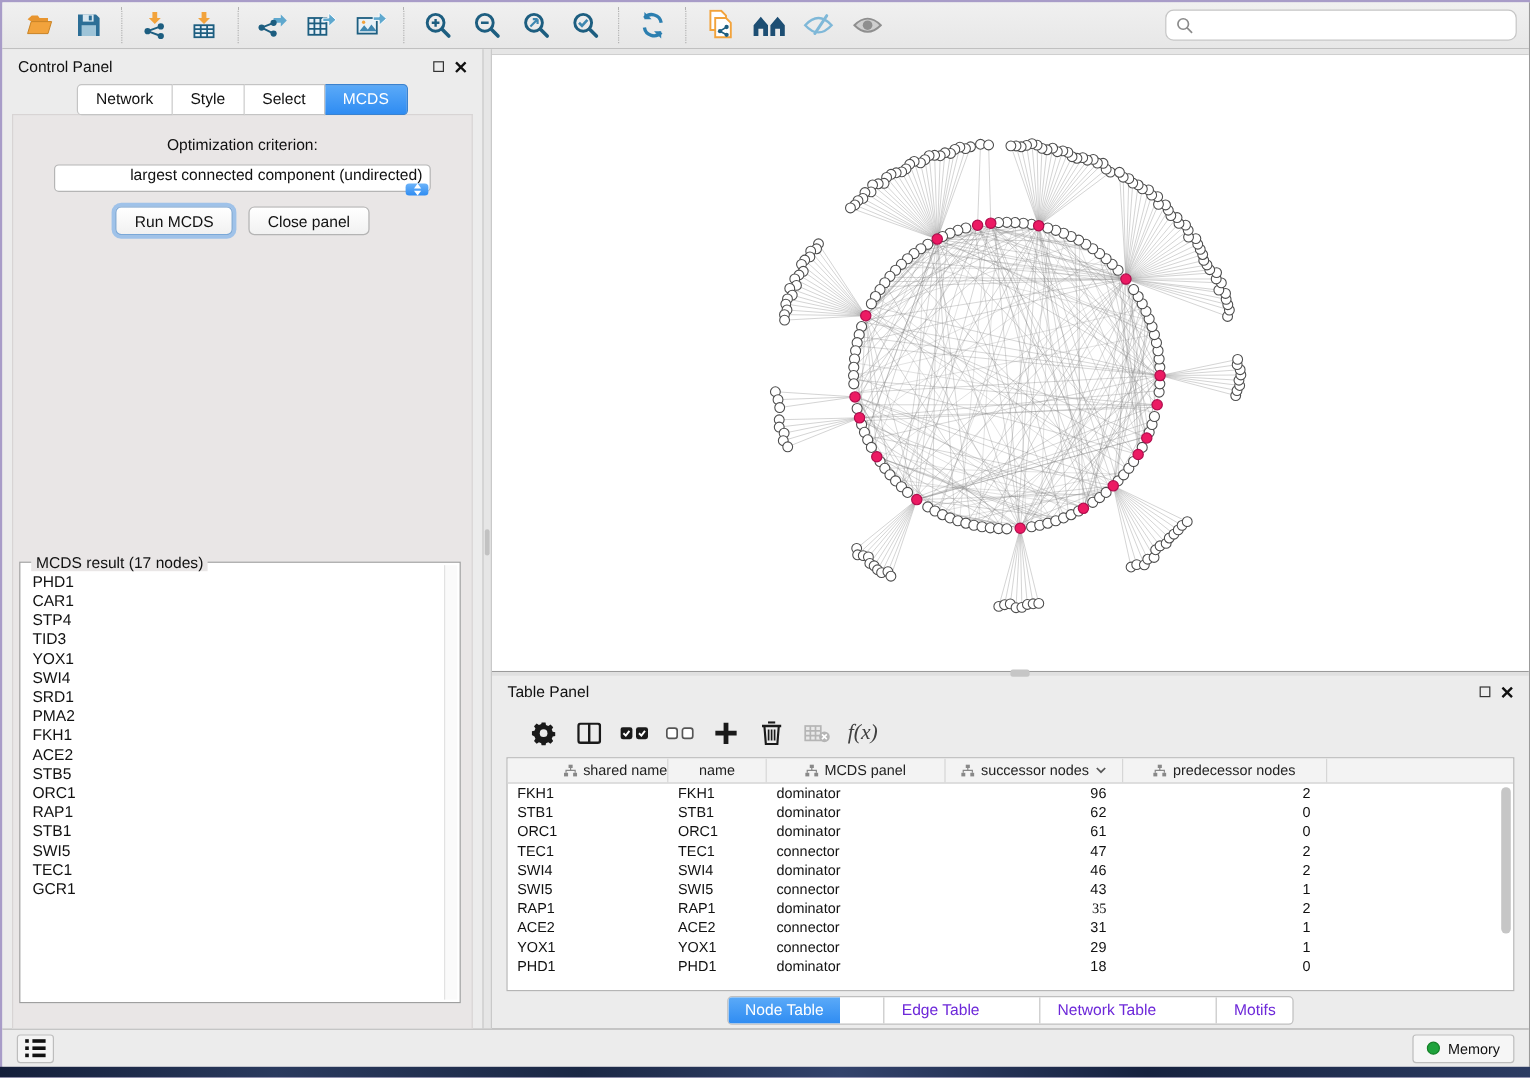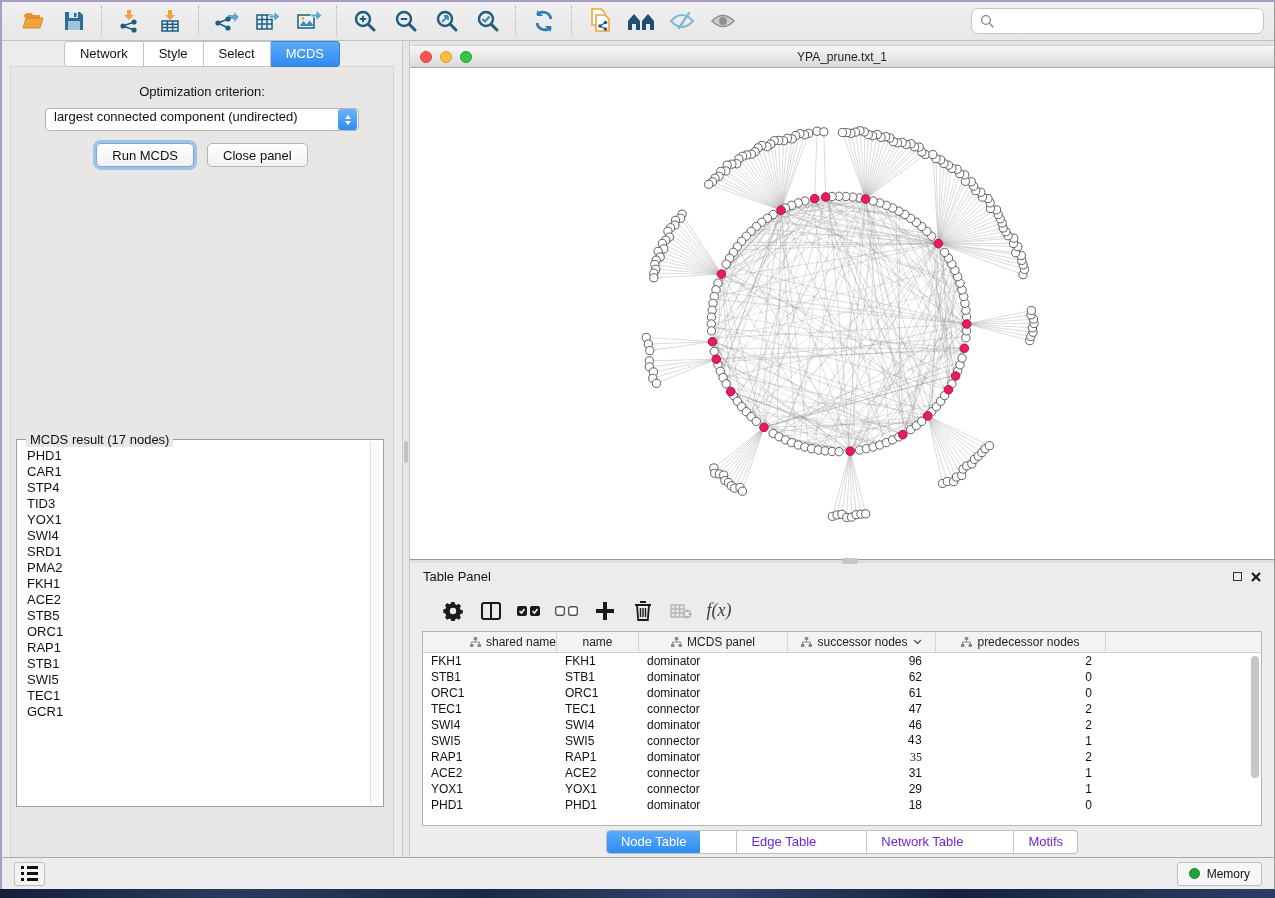--- a/index.html
+++ b/index.html
@@ -32,21 +32,21 @@
   .sq-icon { width:9px; height:9px; border:1.3px solid #333; display:inline-block; }
   .cp-tabs { display:flex; justify-content:center; position:relative; z-index:2; margin-bottom:-1px; }
   .cp-tab { font-size:13px; padding:4px 15px 5px; background:#fff; border:1px solid #c4c4c4; border-left:none; color:#111; }
   .cp-tab:first-child { border-left:1px solid #c4c4c4; border-radius:4px 0 0 4px; }
   .cp-tab:last-child { border-radius:0 4px 4px 0; }
   .cp-tab.active { background:linear-gradient(#5baaf8,#2f8cf2); border-color:#3a82cf; color:#fff; }
   .cp-body { flex:1; margin:0 8px; background:#e9e6e6; border:1px solid #d8d4d4; border-bottom:none;
     position:relative; display:flex; flex-direction:column; align-items:center; }
   .opt-label { margin-top:17px; font-size:13px; color:#111; }
   .select-ctl { margin-top:9px; width:314px; height:23px; background:#fff; border:1px solid #b5b5b5;
-    border-radius:4px; display:flex; align-items:flex-start; position:relative; }
+    border-radius:4px; display:flex; align-items:flex-end; position:relative;flex-direction:column; }
   .select-ctl .sel-text { flex:1; font-size:13px; padding:0 6px 0 8px; color:#111; white-space:nowrap; }
   .sel-stepper { width:19px; height:21px; margin-right:1px; border-radius:3px;
     background:linear-gradient(#6cb3f9,#2f8cf2); display:flex; flex-direction:column; align-items:center; justify-content:center; gap:2px; }
   .tri-up { width:0; height:0; border-left:3.5px solid transparent; border-right:3.5px solid transparent; border-bottom:4.5px solid #fff; }
   .tri-down { width:0; height:0; border-left:3.5px solid transparent; border-right:3.5px solid transparent; border-top:4.5px solid #fff; }
   .btn-row { margin-top:12px; display:flex; gap:13px; }
   .mac-btn { height:24px; padding:0 15px; font-size:13px; font-family:inherit; color:#111;
     background:linear-gradient(#ffffff,#f1f1f1); border:1px solid #b4b4b4; border-radius:5px; }
   .mac-btn.focused { box-shadow:0 0 0 3px rgba(110,170,235,.6); border-color:#7aa8d8; }
   .result-group { position:absolute; top:372px; left:5px; right:9px; height:368px;
@@ -253,20 +253,29 @@
             <circle cx="6" cy="6" r="4.4" fill="none" stroke="#8a8a8a" stroke-width="1.4"></circle>
             <path d="M9.3 9.3 L13 13" stroke="#8a8a8a" stroke-width="1.4" stroke-linecap="round"></path>
           </svg>
         <input type="text" placeholder="" style="">
       </div>
     </div>
 
     <div class="main">
 
       <div class="control-panel">
+        <div class="cp-titlebar">
+          <span class="panel-title">Control Panel</span>
+          <span class="win-ctrls">
+            <span class="sq-icon"></span>
+            <svg width="10" height="10" viewBox="0 0 10 10">
+                <path d="M1 1 L9 9 M9 1 L1 9" stroke="#111" stroke-width="2"></path>
+              </svg>
+          </span>
+        </div>
         <div class="cp-tabs">
             <div class="cp-tab">Network</div>
             <div class="cp-tab">Style</div>
             <div class="cp-tab">Select</div>
             <div class="cp-tab active">MCDS</div>
           </div>
         <div class="cp-body">
           <div class="opt-label">Optimization criterion:</div>
           <div class="select-ctl">
             <span class="sel-text">largest connected component (undirected)</span>
@@ -304,28 +313,20 @@
           </div>
         </div>
       </div>
 
       <div class="splitter-v">
           <div class="handle"></div>
         </div>
 
       <div class="right-col">
         <div class="network-window">
-          <div class="nw-titlebar">
-            <span class="traffic">
-              <span class="tl red"></span>
-              <span class="tl yellow"></span>
-              <span class="tl green"></span>
-            </span>
-            <span class="nw-title">YPA_prune.txt_1</span>
-          </div>
           <div class="nw-canvas">
             <svg viewBox="0 0 866 489" preserveAspectRatio="xMidYMid meet">
                 <g>
                   <line x1="371.9" y1="141.0" x2="399.7" y2="63.9" stroke="#999" stroke-opacity="0.5" stroke-width="0.7"></line>
                   <line x1="371.9" y1="141.0" x2="395.5" y2="65.4" stroke="#999" stroke-opacity="0.5" stroke-width="0.7"></line>
                   <line x1="371.9" y1="141.0" x2="390.8" y2="64.2" stroke="#999" stroke-opacity="0.5" stroke-width="0.7"></line>
                   <line x1="371.9" y1="141.0" x2="386.6" y2="66.1" stroke="#999" stroke-opacity="0.5" stroke-width="0.7"></line>
                   <line x1="371.9" y1="141.0" x2="383.0" y2="69.5" stroke="#999" stroke-opacity="0.5" stroke-width="0.7"></line>
                   <line x1="371.9" y1="141.0" x2="378.3" y2="68.9" stroke="#999" stroke-opacity="0.5" stroke-width="0.7"></line>
                   <line x1="371.9" y1="141.0" x2="374.4" y2="71.4" stroke="#999" stroke-opacity="0.5" stroke-width="0.7"></line>
@@ -1111,21 +1112,21 @@
                   <div class="td-cell td-left" style="width: 134px;">SWI4</div>
                   <div class="td-cell td-left" style="width: 82px;">SWI4</div>
                   <div class="td-cell td-left" style="width: 149px;">dominator</div>
                   <div class="td-cell td-num" style="width: 148px;">46</div>
                   <div class="td-cell td-num" style="width: 170px;">2</div>
                 </div>
                 <div class="t-row">
                   <div class="td-cell td-left" style="width: 134px;">SWI5</div>
                   <div class="td-cell td-left" style="width: 82px;">SWI5</div>
                   <div class="td-cell td-left" style="width: 149px;">connector</div>
-                  <div class="td-cell td-num" style="width: 148px; font-family: Liberation Mono, monospace;">43</div>
+                  <div class="td-cell td-num" style="width: 148px;">43</div>
                   <div class="td-cell td-num" style="width: 170px;">1</div>
                 </div>
                 <div class="t-row">
                   <div class="td-cell td-left" style="width: 134px;">RAP1</div>
                   <div class="td-cell td-left" style="width: 82px;">RAP1</div>
                   <div class="td-cell td-left" style="width: 149px;">dominator</div>
                   <div class="td-cell td-num" style="width: 148px; font-family: Liberation Serif, serif;">35</div>
                   <div class="td-cell td-num" style="width: 170px;">2</div>
                 </div>
                 <div class="t-row">

